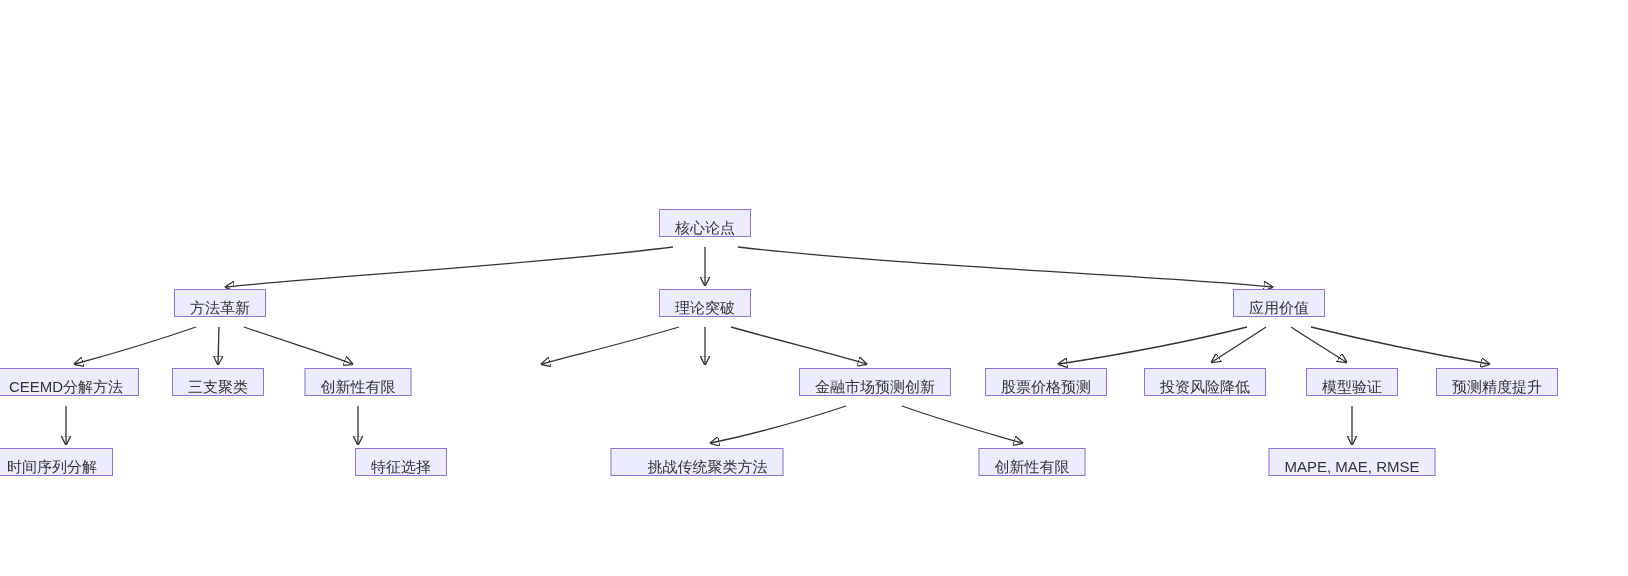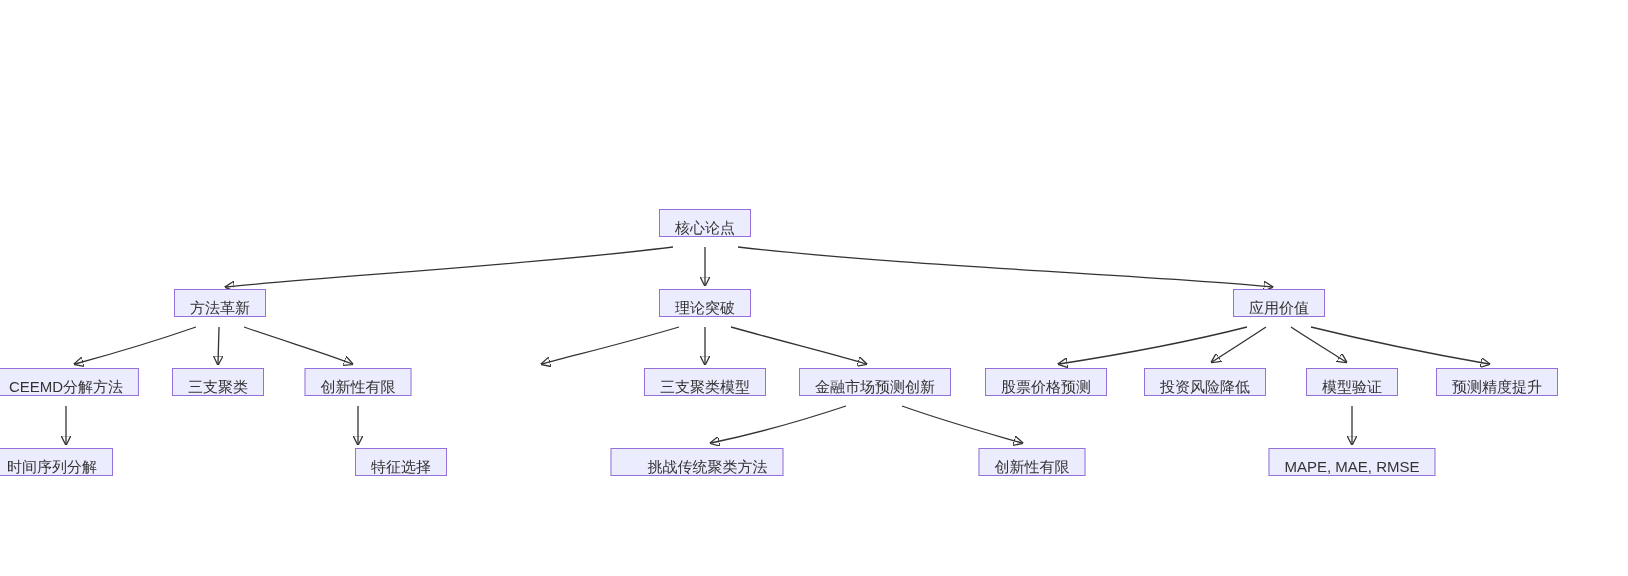--- a/index.html
+++ b/index.html
@@ -74,21 +74,20 @@
 
   <div class="node" style="left:705px; top:209px;">核心论点</div>
 
   <div class="node" style="left:220px; top:289px;">方法革新</div>
   <div class="node" style="left:705px; top:289px;">理论突破</div>
   <div class="node" style="left:1279px; top:289px;">应用价值</div>
 
   <div class="node" style="left:66px; top:368px;">CEEMD分解方法</div>
   <div class="node" style="left:218px; top:368px;">三支聚类</div>
   <div class="node" style="left:358px; top:368px;">创新性有限</div>
-  <div class="node" style="left:705px; top:368px;">三支聚类模型</div>
   <div class="node" style="left:875px; top:368px;">金融市场预测创新</div>
   <div class="node" style="left:1046px; top:368px;">股票价格预测</div>
   <div class="node" style="left:1205px; top:368px;">投资风险降低</div>
   <div class="node" style="left:1352px; top:368px;">模型验证</div>
   <div class="node" style="left:1497px; top:368px;">预测精度提升</div>
 
   <div class="node" style="left:52px; top:448px;">时间序列分解</div>
   <div class="node" style="left:358px; top:448px;margin-left:43px;">特征选择</div>
   <div class="node" style="left:697px; top:448px;padding-left:36px;">挑战传统聚类方法</div>
   <div class="node" style="left:1032px; top:448px;">创新性有限</div>

